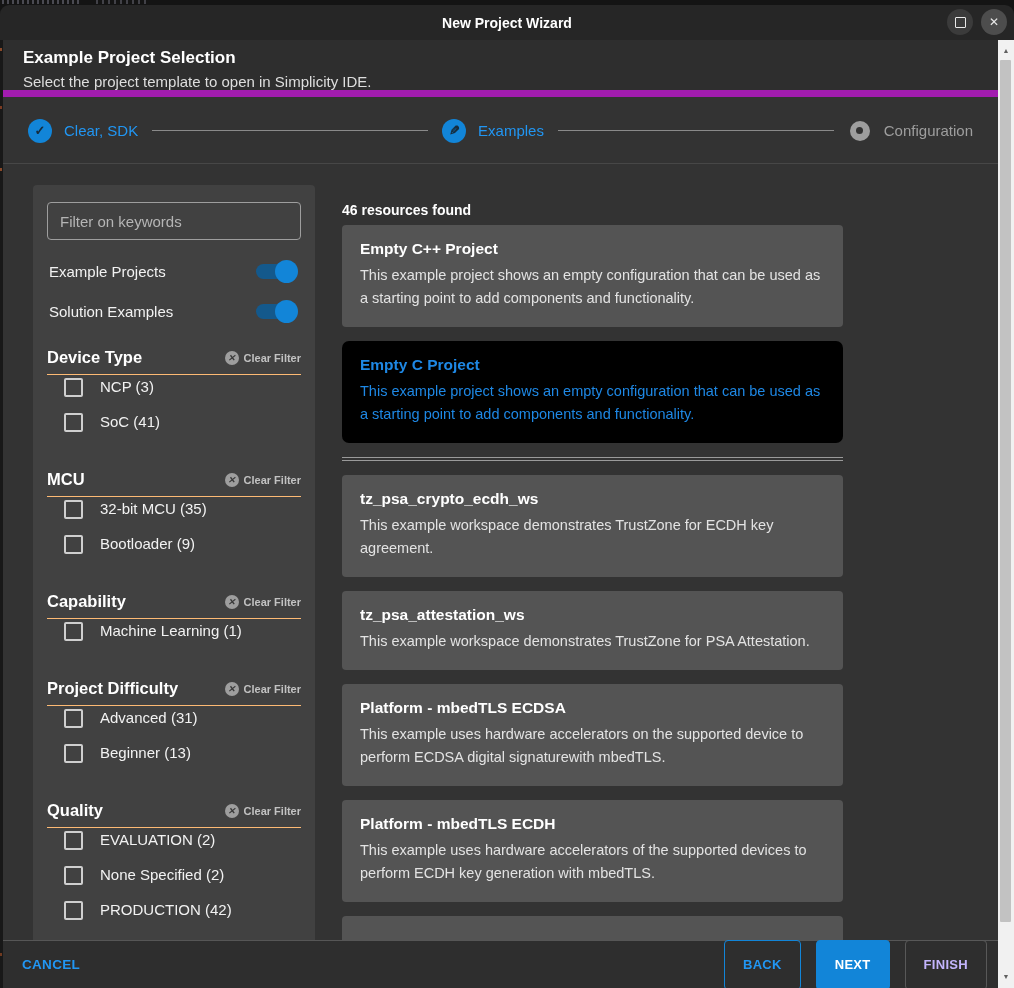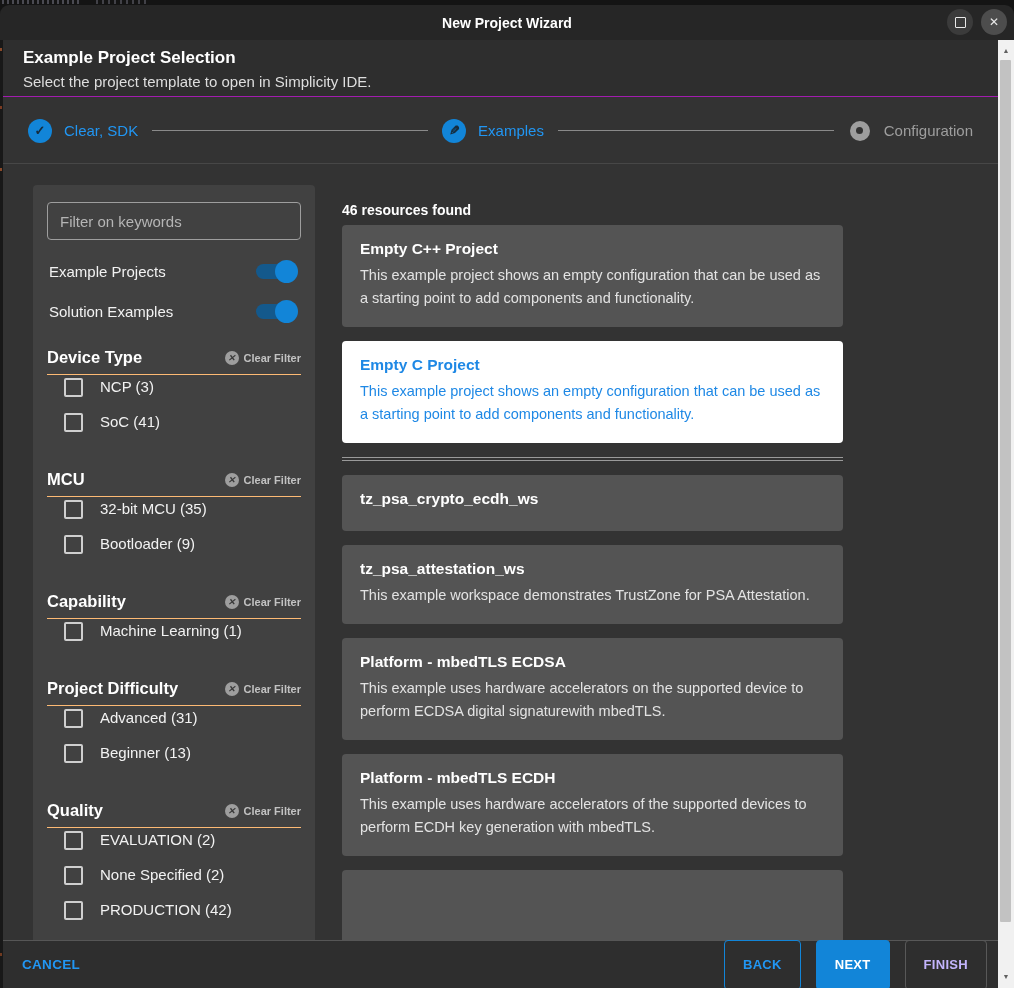--- a/index.html
+++ b/index.html
@@ -28,21 +28,21 @@
   .titlebar-buttons{position:absolute;right:7px;top:4px;display:flex;gap:8px;}
   .tb-btn{width:26px;height:26px;border-radius:50%;background:#3b3b3b;border:none;color:#e9e9e9;
     display:flex;align-items:center;justify-content:center;padding:0;}
   .tb-btn--close{background:#4d4d4d;font-size:12px;line-height:1;}
   .maximize-glyph{width:9px;height:9px;border:1.5px solid #e9e9e9;border-radius:1px;display:block;}
 
   
   .dialog{position:absolute;left:3px;top:40px;width:995px;height:948px;background:#333333;}
 
   .header-band{position:absolute;left:0;top:0;width:100%;height:57px;background:#2e2e2e;
-    border-bottom:1px solid #a21caf;box-sizing:border-box;padding:8px 0 0 20px;}
+    border-bottom:7px solid #a21caf;box-sizing:border-box;padding:8px 0 0 20px;}
   .header-title{color:#ffffff;font-size:17px;font-weight:bold;margin:0 0 5px 0;}
   .header-sub{color:#dedede;font-size:15px;margin:0;}
 
   
   .stepper{position:absolute;left:0;top:58px;width:100%;height:66px;box-sizing:border-box;
     border-bottom:1px solid #474747;display:flex;align-items:center;padding:0 25px;}
   .step{display:flex;align-items:center;gap:12px;}
   .step-circle{width:24px;height:24px;border-radius:50%;background:#1285d8;flex:none;
     display:flex;align-items:center;justify-content:center;color:#162c3d;font-size:13px;font-weight:bold;}
   .pencil{display:inline-block;transform:scaleX(-1);font-size:13px;}
@@ -78,21 +78,21 @@
   .option-row{display:flex;align-items:flex-start;gap:17px;height:35px;padding-left:17px;cursor:pointer;}
   .checkbox{width:15px;height:15px;border:2px solid #cfcfcf;border-radius:2px;flex:none;background:transparent;}
   .option-label{color:#f2f2f2;font-size:15px;}
 
   
   .results{position:absolute;left:339px;top:22px;width:501px;}
   .results-count{color:#ffffff;font-size:14px;font-weight:bold;margin:16px 0 7px 0;}
   .card{background:#545454;border-radius:4px;padding:15px 18px 17px;margin-bottom:14px;cursor:pointer;}
   .card-title{color:#ffffff;font-size:15.5px;font-weight:bold;margin-bottom:6px;}
   .card-desc{color:#e3e3e3;font-size:14.5px;line-height:23px;}
-  .card--selected{background:#ffffff;}
+  .card--selected{background:#000000;border-radius:7px;}
   .card--selected .card-title,.card--selected .card-desc{color:#1e88e5;}
   .card--partial{height:100px;}
   .group-divider{height:2px;border-top:1px solid #9a9a9a;border-bottom:1px solid #9a9a9a;margin:0 0 14px 0;}
 
   
   .footer{position:absolute;left:0;top:900px;width:100%;height:48px;background:#2e2e2e;
     border-top:1px solid #565656;box-sizing:border-box;display:flex;align-items:center;
     justify-content:space-between;padding:0 11px 0 19px;}
   .cancel{color:#2196f3;font-weight:bold;font-size:13.5px;background:none;border:none;letter-spacing:.3px;padding:0;}
   .footer-actions{display:flex;gap:15px;}
@@ -306,20 +306,21 @@
 
       <div class="card card--selected">
         <div class="card-title">Empty C Project</div>
         <div class="card-desc">This example project shows an empty configuration that can be used as a starting point to add components and functionality.</div>
       </div>
 
       <div class="group-divider"></div>
 
       <div class="card">
         <div class="card-title">tz_psa_crypto_ecdh_ws</div>
+        <div class="card-desc">This example workspace demonstrates TrustZone for ECDH key agreement.</div>
       </div>
 
       <div class="card">
         <div class="card-title">tz_psa_attestation_ws</div>
         <div class="card-desc">This example workspace demonstrates TrustZone for PSA Attestation.</div>
       </div>
 
       <div class="card">
         <div class="card-title">Platform - mbedTLS ECDSA</div>
         <div class="card-desc">This example uses hardware accelerators on the supported device to perform ECDSA digital signaturewith mbedTLS.</div>

